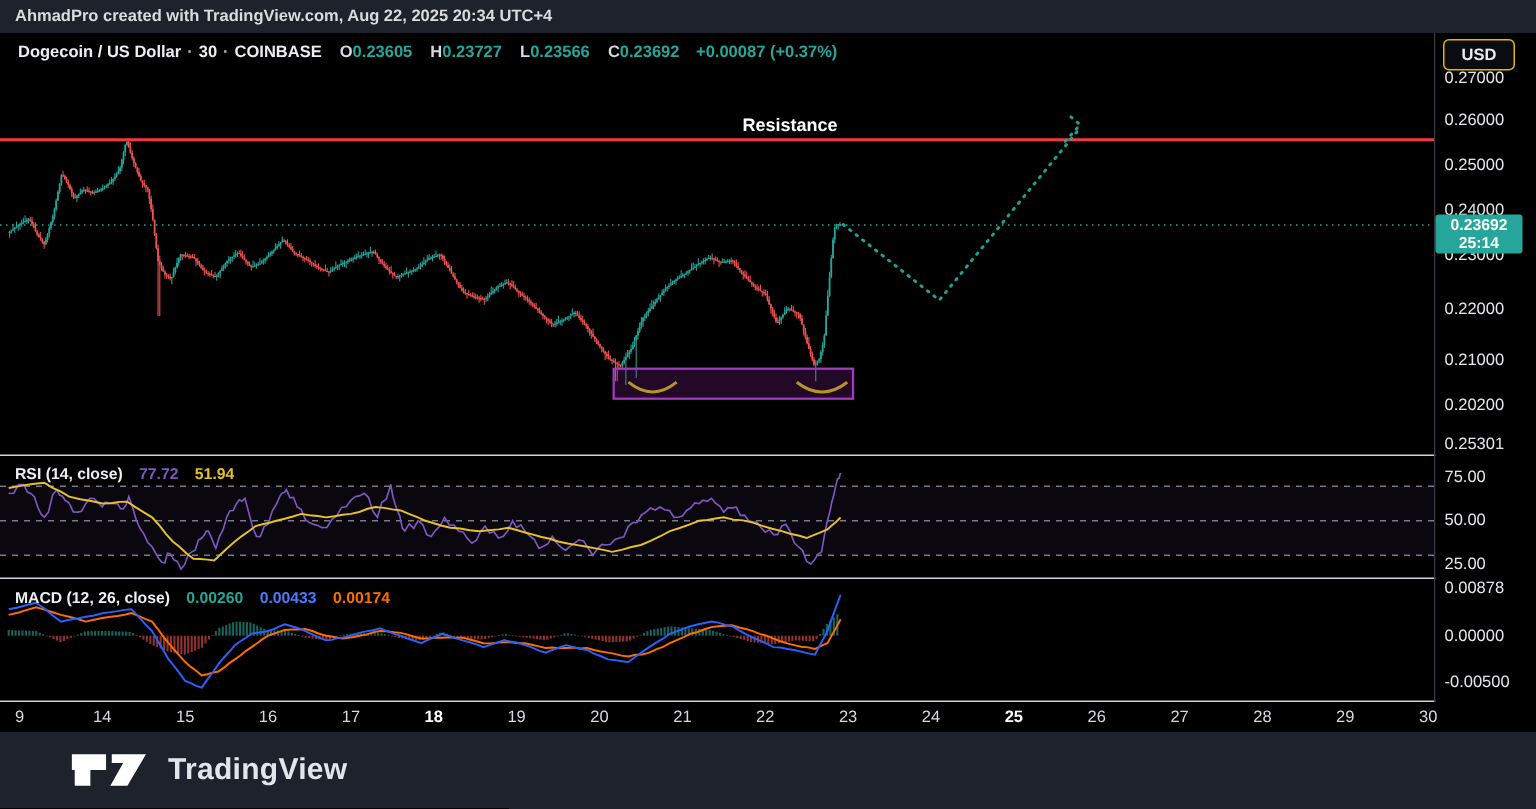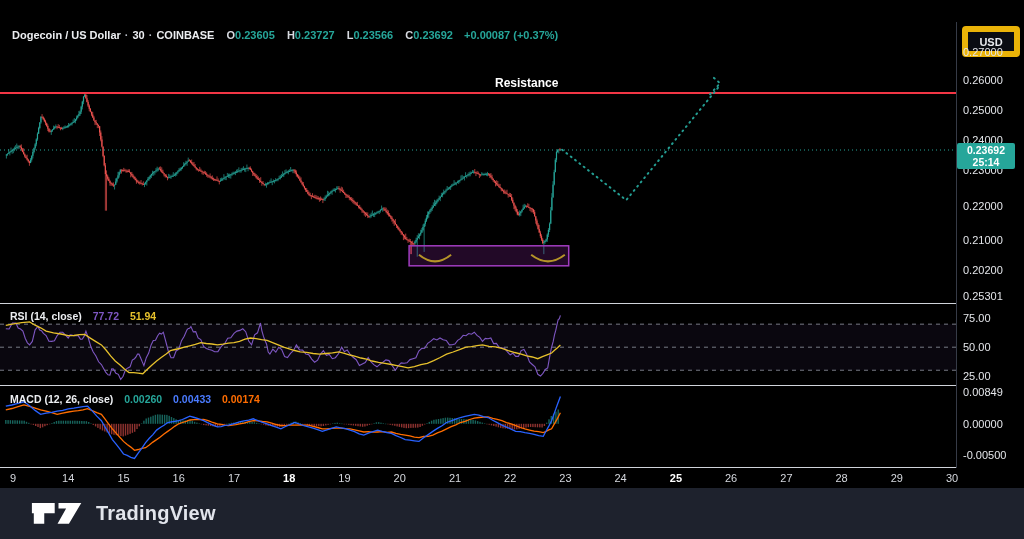--- a/index.html
+++ b/index.html
@@ -12,38 +12,41 @@
   #chart-svg{position:absolute;left:0;top:0;pointer-events:none;}
   .legend{position:absolute;left:12px;top:7px;font-size:11px;font-weight:700;color:#eceef1;white-space:nowrap;z-index:5;}
   .legend .sep{margin:0 4px;color:#b6bac3;}
   .legend .lbl{margin-left:9px;color:#d7dae0;}
   .legend .val{color:#26a69a;}
   .legend .chg{margin-left:8px;color:#26a69a;}
   .pane-legend{position:absolute;left:10px;font-size:10.5px;font-weight:700;color:#eceef1;white-space:nowrap;z-index:5;}
   .pane-legend .v{margin-left:8px;margin-top:18px;}
   .res-label{position:absolute;left:451px;top:54px;font-size:12px;font-weight:700;color:#fff;z-index:4;padding-left:44px;}
   .price-axis{position:absolute;left:957px;top:0;width:67px;height:446px;background:#000;z-index:6;}
-  .usd-btn{position:absolute;left:5px;top:4px;width:46px;height:19px;border:6px solid #eab308;border-radius:4px;
+  .usd-btn{position:absolute;left:5px;top:4px;width:46px;height:19px;border:1px solid #eab308;border-radius:4px;
            background:#0a0c12;color:#e8eaee;font-size:11px;font-weight:700;
            display:flex;align-items:center;justify-content:center;}
   .tick{position:absolute;left:6px;transform:translateY(-50%);font-size:11px;font-weight:400;color:#e4e6ea;white-space:nowrap;}
   .badge{position:absolute;left:0px;width:58px;border-radius:2px;background:#26a69a;color:#fff;
          text-align:center;font-size:10.5px;font-weight:700;line-height:12px;padding:1px 0;z-index:7;}
   .time-axis{position:absolute;left:0;top:446px;width:1024px;height:20px;background:#000;z-index:5;}
   .time-label{position:absolute;top:4px;transform:translateX(-50%);font-size:11px;font-weight:400;color:#d6d9df;}
   .time-label.b{font-weight:700;color:#fff;text-align:right;}
   .footer{position:absolute;left:0;top:488px;width:1024px;height:51px;background:#1e222d;
-          display:flex;align-items:center;padding-left:30px;box-sizing:border-box;}
+          display:flex;align-items:center;padding-left:46px;box-sizing:border-box;}
   .brand{color:#e2e5ec;font-size:20px;font-weight:700;letter-spacing:.2px;margin-left:10px;}
 </style>
 </head>
 <body>
 
 <div class="screen">
 
+  <div class="topbar">
+    <span>AhmadPro created with TradingView.com, Aug 22, 2025 20:34 UTC+4</span>
+  </div>
 
   <div class="chart">
     <svg id="chart-svg" width="1024" height="466">
         <defs>
           <clipPath id="cpMain">
             <rect x="0" y="2" width="956" height="278"></rect>
           </clipPath>
           <clipPath id="cpRsi">
             <rect x="0" y="282" width="956" height="81"></rect>
           </clipPath>
@@ -1337,21 +1340,21 @@
           <div class="tick" style="top:87.7px">0.25000</div>
           <div class="tick" style="top:118.3px">0.24000</div>
           <div class="tick" style="top:148px">0.23000</div>
           <div class="tick" style="top:183.6px">0.22000</div>
           <div class="tick" style="top:218.4px">0.21000</div>
           <div class="tick" style="top:247.6px">0.20200</div>
           <div class="tick" style="top:274.0px">0.25301</div>
           <div class="tick" style="top:296.4px">75.00</div>
           <div class="tick" style="top:325.2px">50.00</div>
           <div class="tick" style="top:354.0px">25.00</div>
-          <div class="tick" style="top:370.3px">0.00849</div>
+          <div class="tick" style="top:370.3px">0.00878</div>
           <div class="tick" style="top:401.8px">0.00000</div>
           <div class="tick" style="top:433.3px">-0.00500</div>
         </div>
       <div class="badge" id="price-badge" style="top: 120.998px; background: rgb(38, 166, 154);">
         <div>0.23692</div>
         <div>25:14</div>
       </div>
     </div>
 
     <div class="time-axis" id="time-axis">

